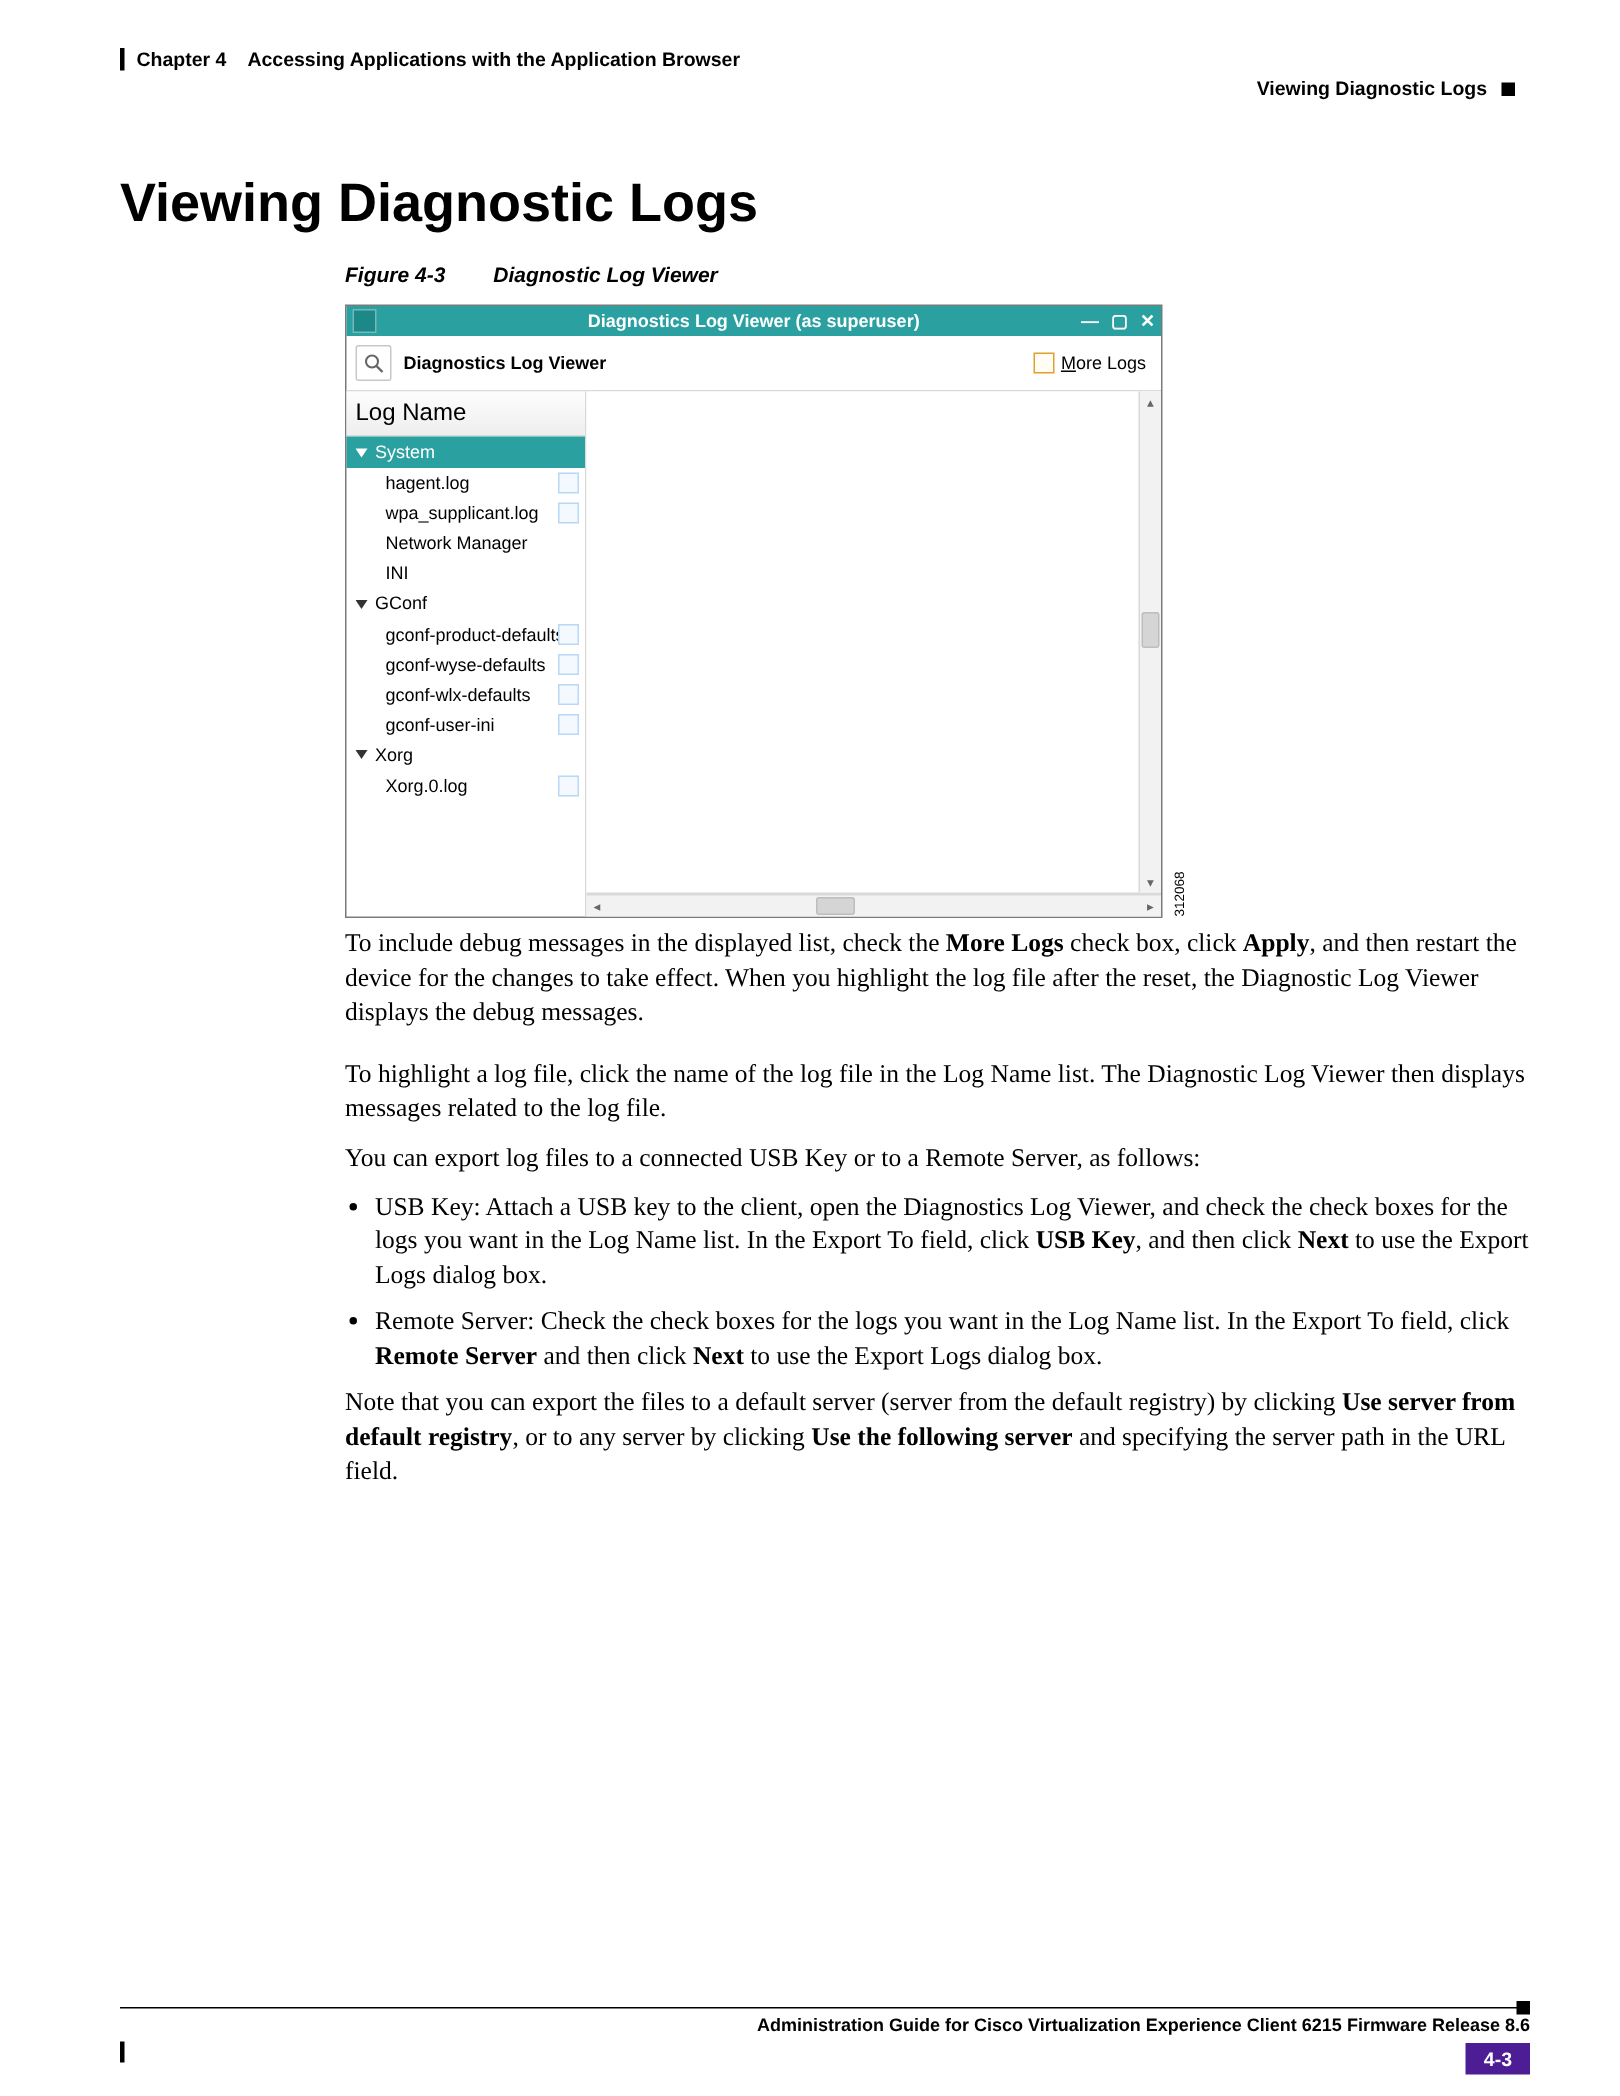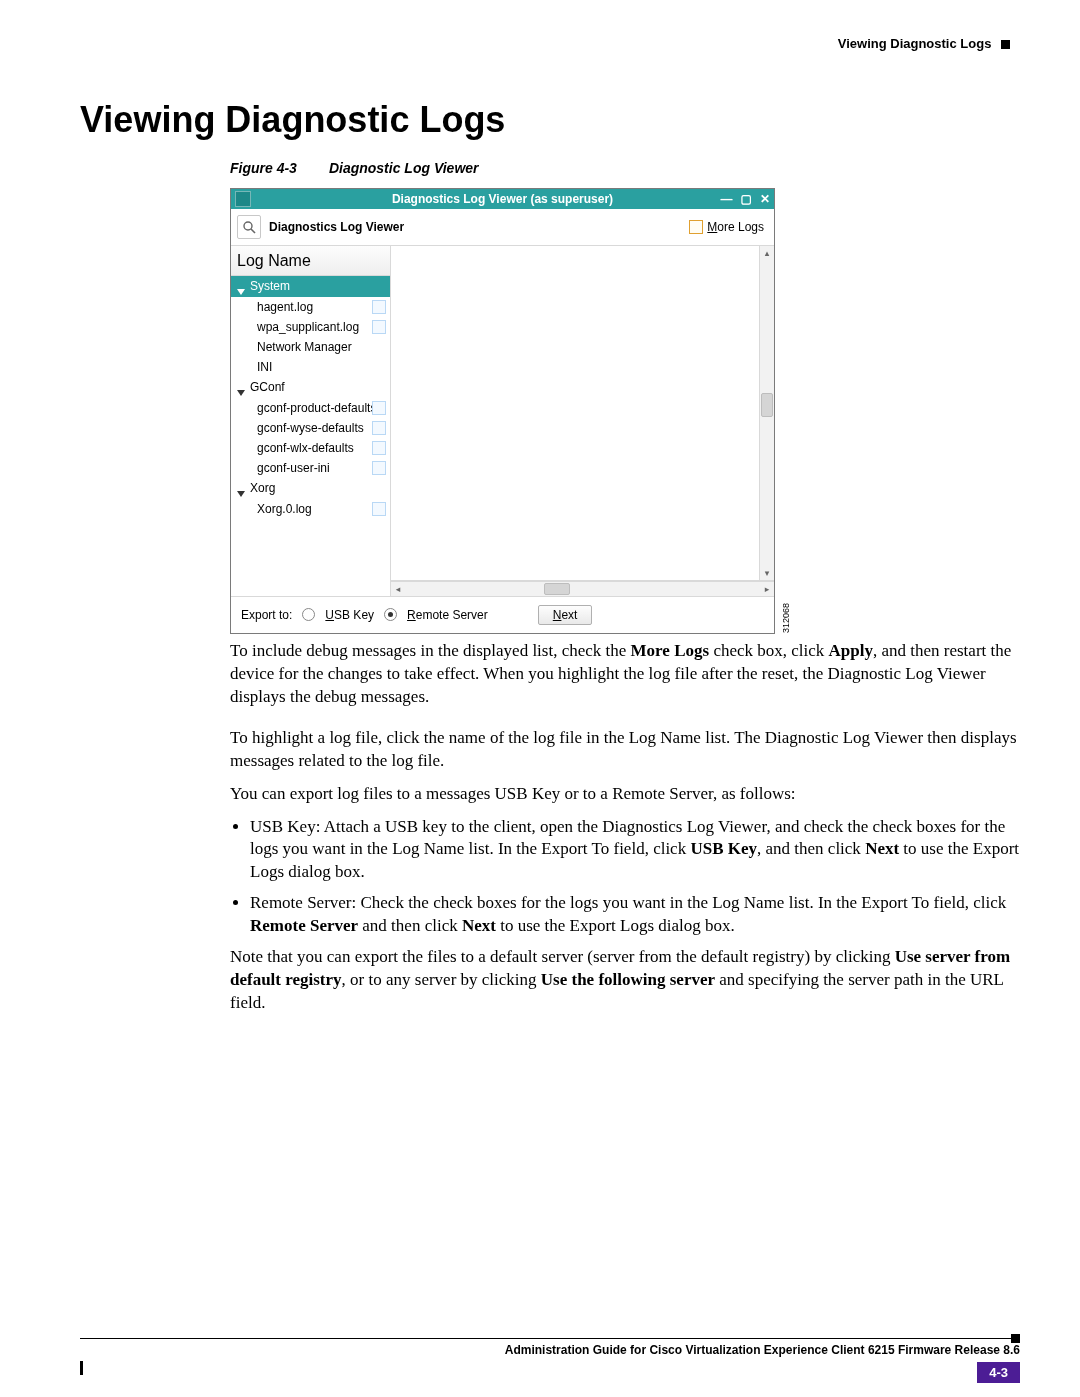--- a/index.html
+++ b/index.html
@@ -128,21 +128,21 @@
     background: linear-gradient(#fdfdfd,#eeeeee);
     font-size: 16px;
   }
   .tree-list { font-size: 12px; }
   .tree-row {
     display: flex; align-items: center; justify-content: space-between;
     padding: 2px 4px 2px 6px;
     min-height: 18px;
     box-sizing: border-box;
   }
-  .tree-row .lbl { display:flex; align-items:flex-end; gap:3px; overflow:hidden; white-space:nowrap; }
+  .tree-row .lbl { display:flex; align-items:center; gap:3px; overflow:hidden; white-space:nowrap; }
   .tree-row.sel { background: #2aa0a0; color: #fff; }
   .disclose {
     display:inline-block; width:0; height:0;
     border-left:4px solid transparent; border-right:4px solid transparent;
     border-top:6px solid #333; margin-right:2px;
   }
   .tree-row.sel .disclose { border-top-color:#fff; }
   .indent1 { padding-left: 20px; }
   .cb-small {
     width: 12px; height: 12px; border: 1px solid #b9d8f5; background: #f3f9ff;
@@ -229,20 +229,24 @@
     position:absolute; left:0; bottom:-18px; width:3px; height:14px; background:#000;
   }
   u.m { text-decoration: underline; }
 </style>
 </head>
 <body>
 
 <div class="page">
 
   <div class="running-head">
+    <div class="left">
+      <span>Chapter 4</span>&nbsp;&nbsp;&nbsp;
+      <span>Accessing Applications with the Application Browser</span>
+    </div>
     <div class="right">
       <span>Viewing Diagnostic Logs</span>
       <span class="mark"></span>
     </div>
   </div>
 
   <h1 class="title">Viewing Diagnostic Logs</h1>
 
   <div class="body-text">
 
@@ -348,37 +352,29 @@
             </div>
           </div>
           <div class="hscroll">
             <div class="arrow l">◂</div>
             <div class="thumb"></div>
             <div class="arrow r">▸</div>
           </div>
         </div>
       </div>
 
-      <div class="export-row">
-        <span>Export to:</span>
-        <span class="radio"></span>
-        <span><u class="m">U</u>SB Key</span>
-        <span class="radio checked"></span>
-        <span><u class="m">R</u>emote Server</span>
-        <button class="nextbtn"><u class="m">N</u>ext</button>
-      </div>
     </div>
 
     <p>
       <span>To include debug messages in the displayed list, check the </span><b>More Logs</b><span> check box, click </span><b>Apply</b><span>, and then restart the device for the changes to take effect. When you highlight the log file after the reset, the Diagnostic Log Viewer displays the debug messages.</span>
     </p>
 
     <p style="margin-top:18px;">To highlight a log file, click the name of the log file in the Log Name list. The Diagnostic Log Viewer then displays messages related to the log file.</p>
 
-    <p>You can export log files to a messages USB Key or to a Remote Server, as follows:</p>
+    <p>You can export log files to a connected USB Key or to a Remote Server, as follows:</p>
 
     <ul class="bullets">
       <li>
         <span>USB Key: Attach a USB key to the client, open the Diagnostics Log Viewer, and check the check boxes for the logs you want in the Log Name list. In the Export To field, click </span><b>USB Key</b><span>, and then click </span><b>Next</b><span> to use the Export Logs dialog box.</span>
       </li>
       <li>
         <span>Remote Server: Check the check boxes for the logs you want in the Log Name list. In the Export To field, click </span><b>Remote Server</b><span> and then click </span><b>Next</b><span> to use the Export Logs dialog box.</span>
       </li>
     </ul>
 

